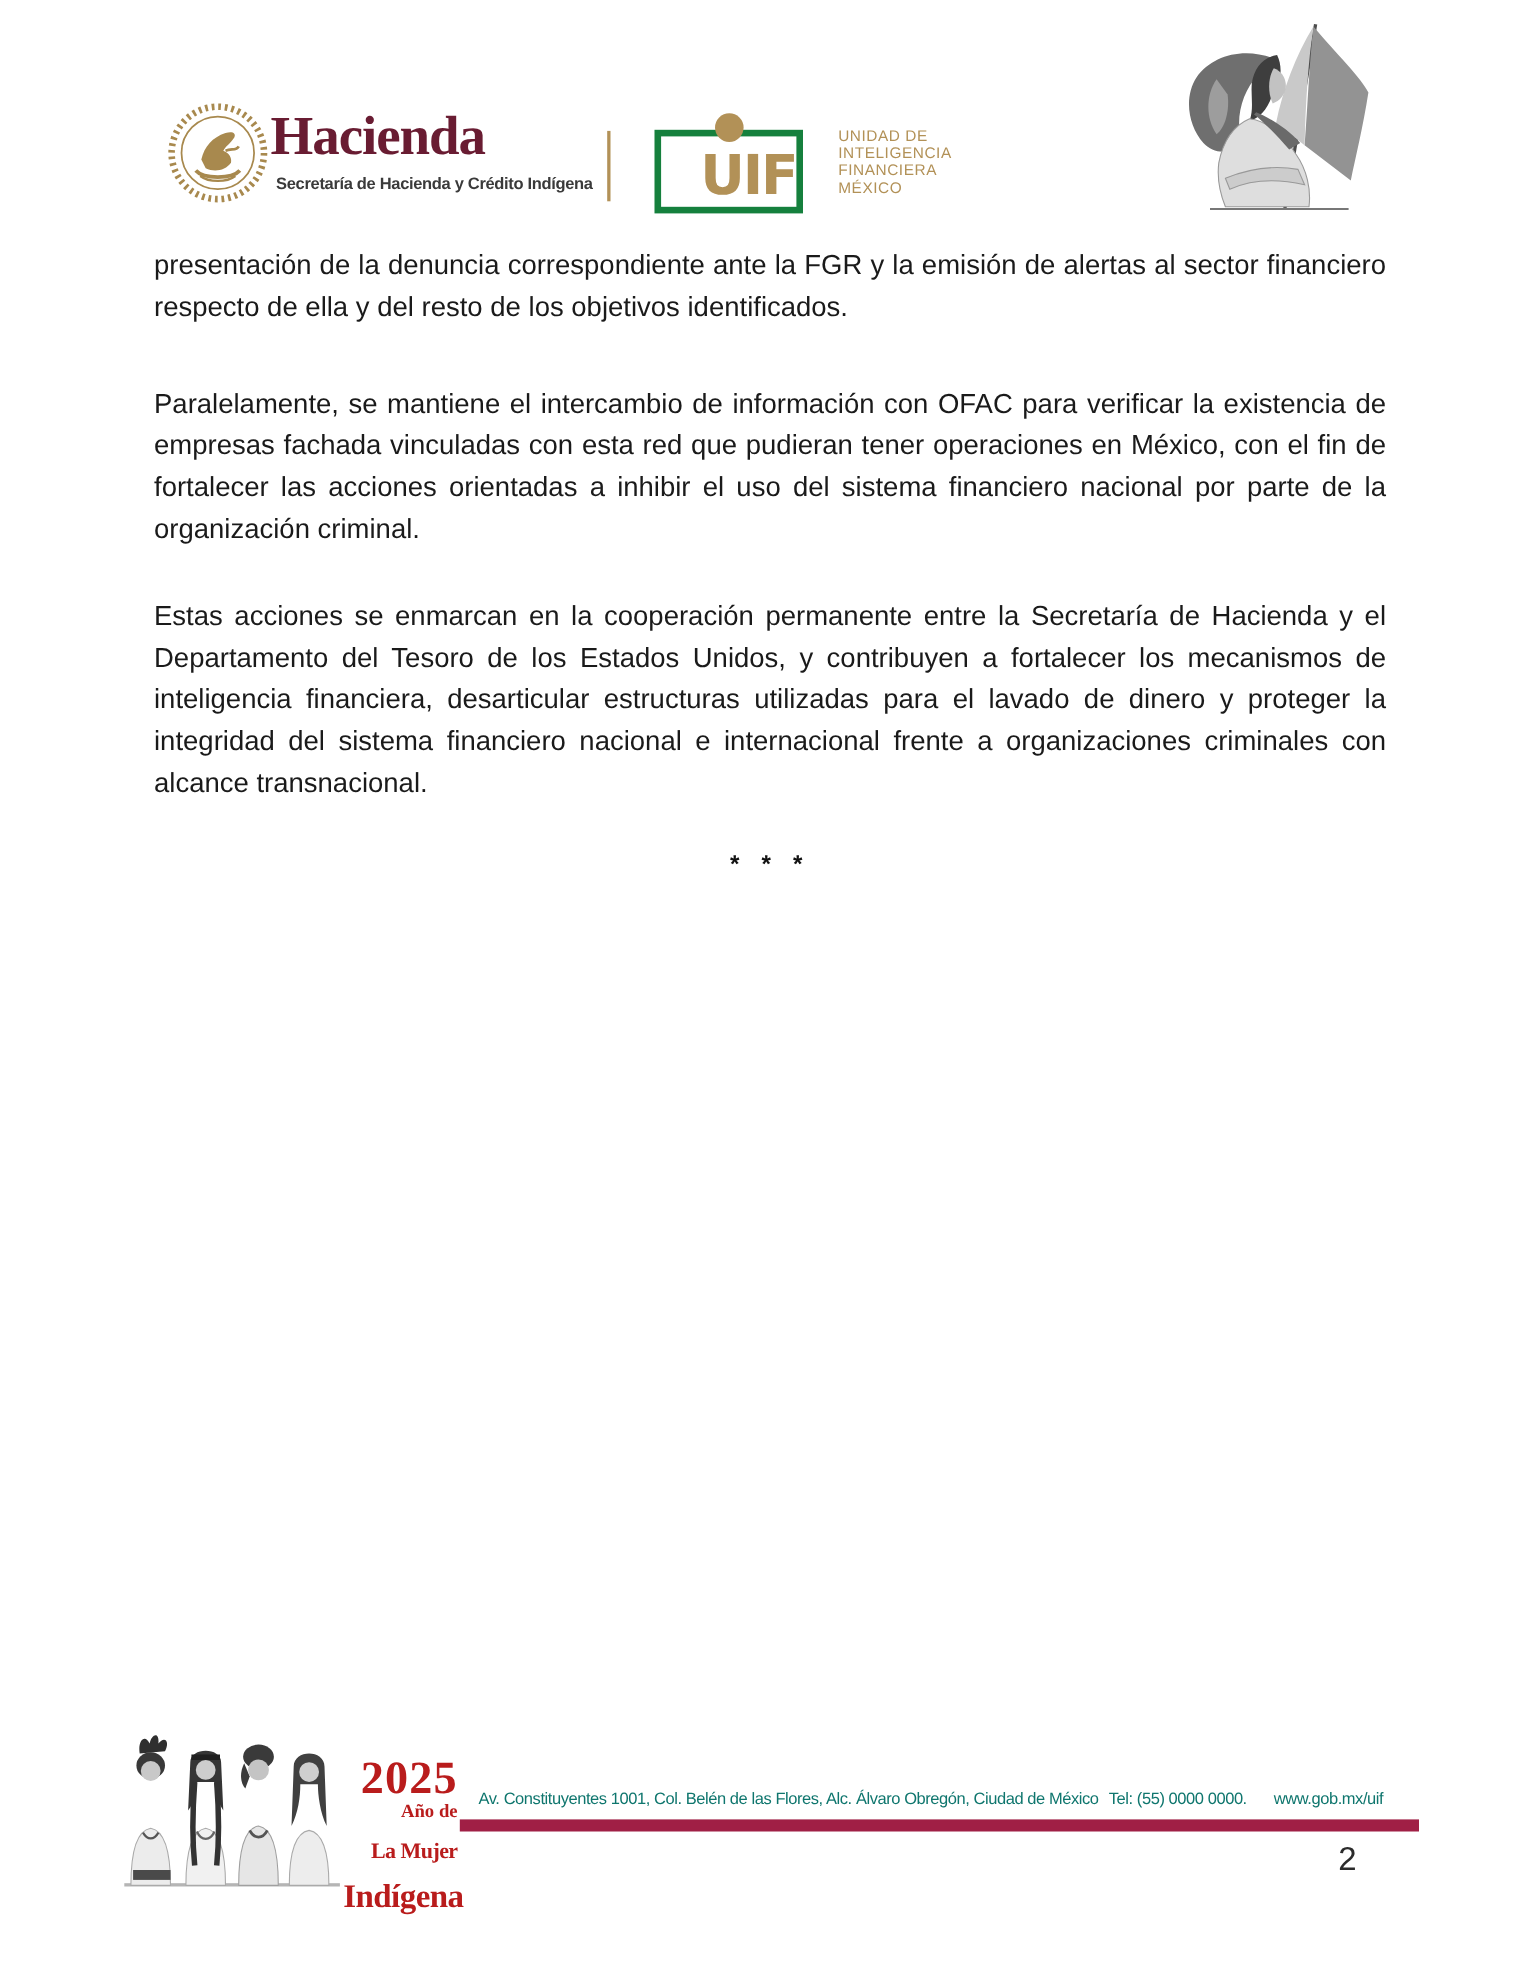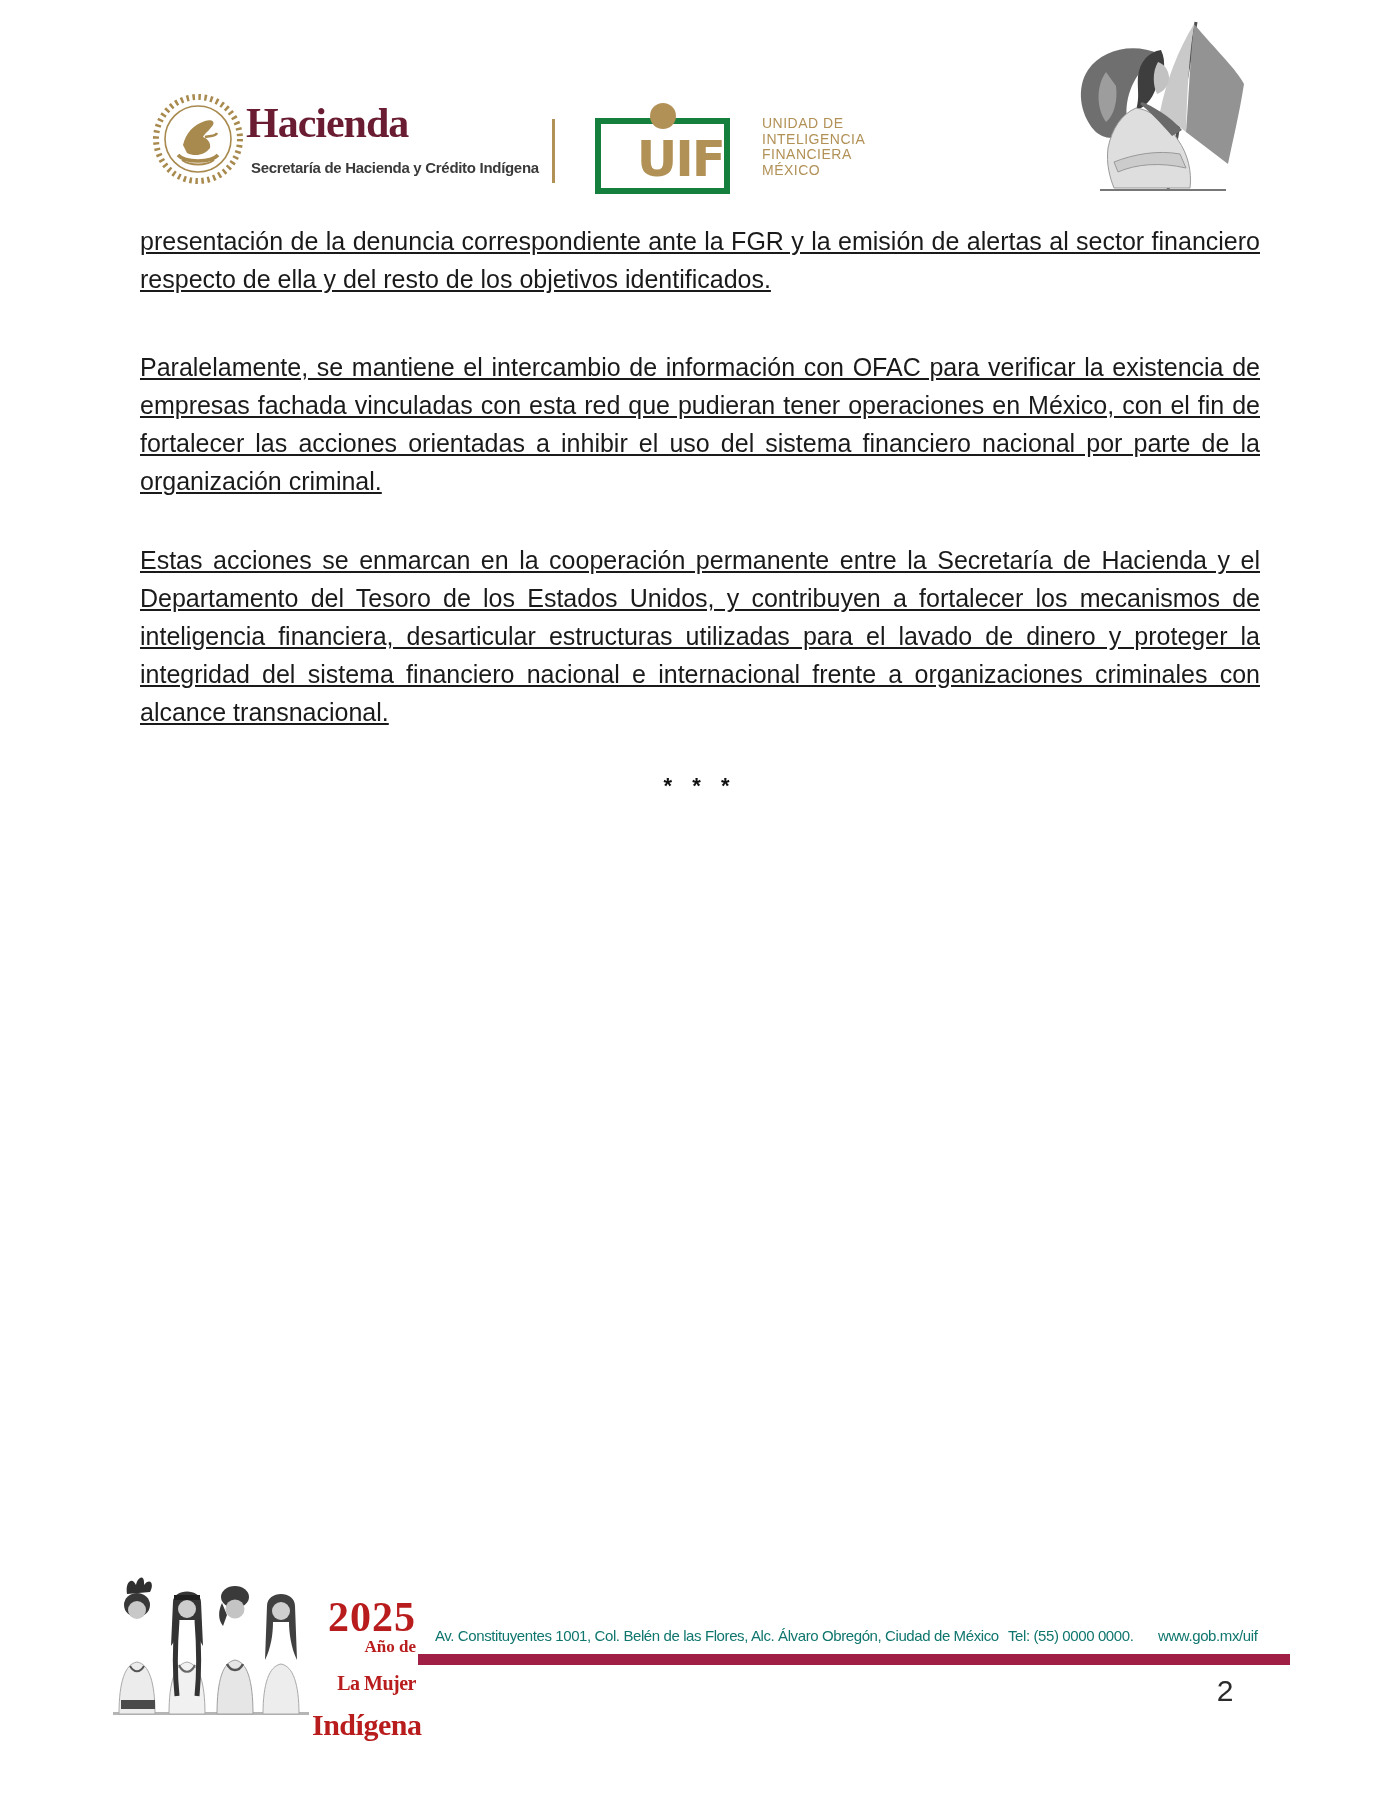--- a/index.html
+++ b/index.html
@@ -9,21 +9,21 @@
     background:#ffffff;
     margin:0 auto;
     font-family:"Liberation Sans", sans-serif;
     overflow:hidden;
   }
   
   .eagle-seal{position:absolute;left:152px;top:92px;width:92px;height:94px;}
   .hac-title{
     position:absolute;left:246px;top:92px;
     font-family:"Liberation Serif", serif;
-    font-weight:bold;font-size:42px;line-height:62px;
+    font-weight:bold;font-size:50px;line-height:62px;
     color:#691C32;letter-spacing:-1px;
   }
   .hac-sub{
     position:absolute;left:251px;top:158px;
     font-weight:bold;font-size:15px;line-height:20px;
     color:#3a3a3a;letter-spacing:-0.3px;
   }
   .logo-divider{
     position:absolute;left:552px;top:119px;
     width:3px;height:64px;background:#B29157;
@@ -49,21 +49,21 @@
     font-weight:normal;font-size:14px;line-height:15.5px;
     color:#B29157;letter-spacing:0.5px;
   }
   .flag-woman{position:absolute;left:1040px;top:12px;width:215px;height:182px;}
   
   .doc-body{
     position:absolute;left:140px;top:222px;width:1120px;
     font-size:25px;line-height:38px;color:#1a1a1a;
     text-align:justify;
   }
-  .doc-body p{margin:0;text-decoration:underline;}
+  .doc-body p{margin:0;}
   .doc-body p.p1{margin-bottom:50px;}
   .doc-body p.p2{margin-bottom:41px;}
   .stars{
     margin-top:36px;text-align:center;
     font-weight:bold;font-size:22px;letter-spacing:7px;
     color:#111111;
   }
   
   .women-illustration{position:absolute;left:105px;top:1576px;width:208px;height:142px;}
   .year-badge{

